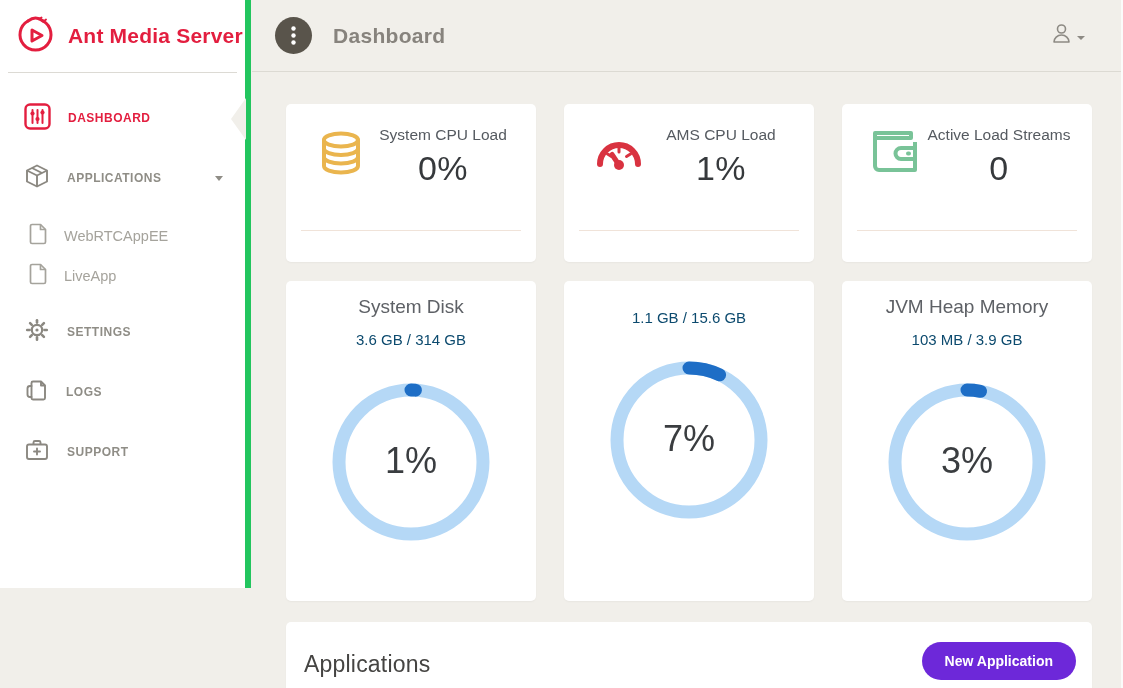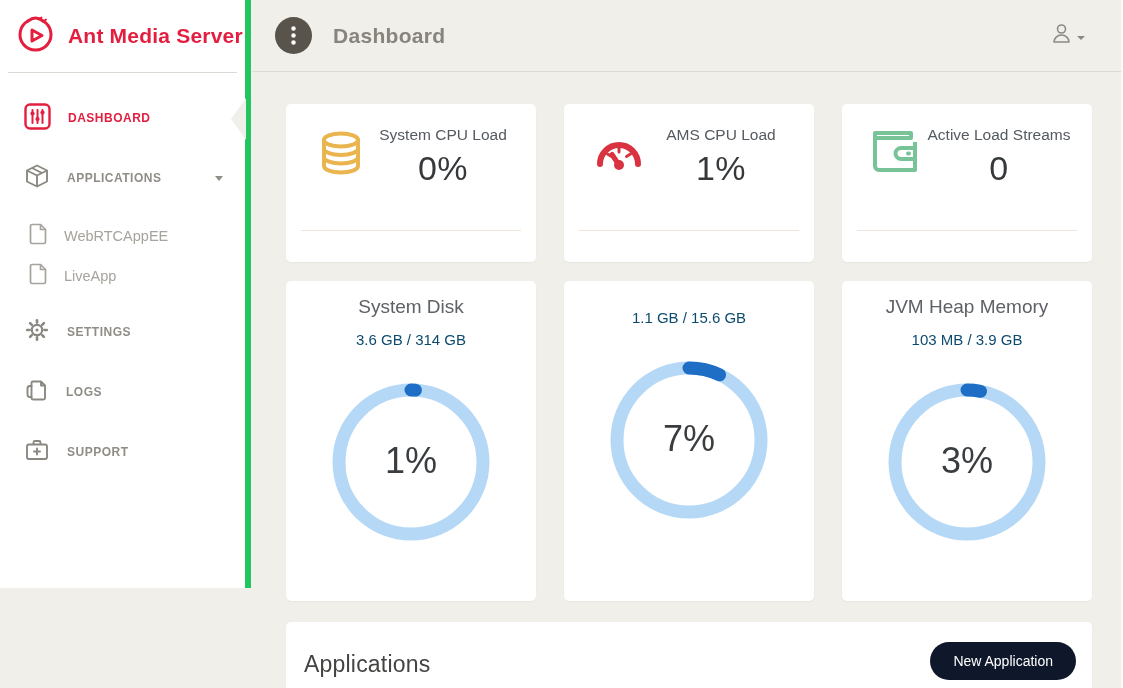--- a/index.html
+++ b/index.html
@@ -47,21 +47,21 @@
   .gauge-sub { font-size:15px; color:#0c4a6e; margin-top:13px; }
   .gauge-wrap { position:relative; width:164px; height:164px; margin:32px auto 0; }
   .gauge-wrap svg { display:block; }
   .gauge-arc { fill:none; stroke-width:13; stroke-linecap:round; }
   .gauge-track { fill:none; stroke-width:13; }
   .gauge-pct { position:absolute; left:0; right:0; top:60px; font-size:36px; font-weight:500; color:#3a3d40; }
 
   
   .apps-panel { margin-top:21px; height:130px; display:flex; align-items:flex-start; justify-content:space-between; padding:20px 16px 0 18px; }
   .apps-title { font-size:23px; color:#454442; margin-top:9px; letter-spacing:0.2px; }
-  .new-app-btn { background:#0f172a; color:#ffffff; font-family:"Liberation Sans",sans-serif; font-size:14px; font-weight:400; border:none; border-radius:19px; padding:11px 23px; cursor:pointer; }
+  .new-app-btn { background:#6d28d9; color:#ffffff; font-family:"Liberation Sans",sans-serif; font-size:14px; font-weight:700; border:none; border-radius:19px; padding:11px 23px; cursor:pointer; }
 
   .scroll-strip { position:absolute; right:0; top:0; width:2px; height:688px; background:#fbfbfa; z-index:3; }
 </style>
 </head>
 <body>
 
 <aside class="sidebar">
   <div class="logo-row">
     <span>
       <svg width="44" height="40" viewBox="0 0 44 40" fill="none" stroke="#e31e3f" stroke-width="3" stroke-linecap="round" stroke-linejoin="round">

